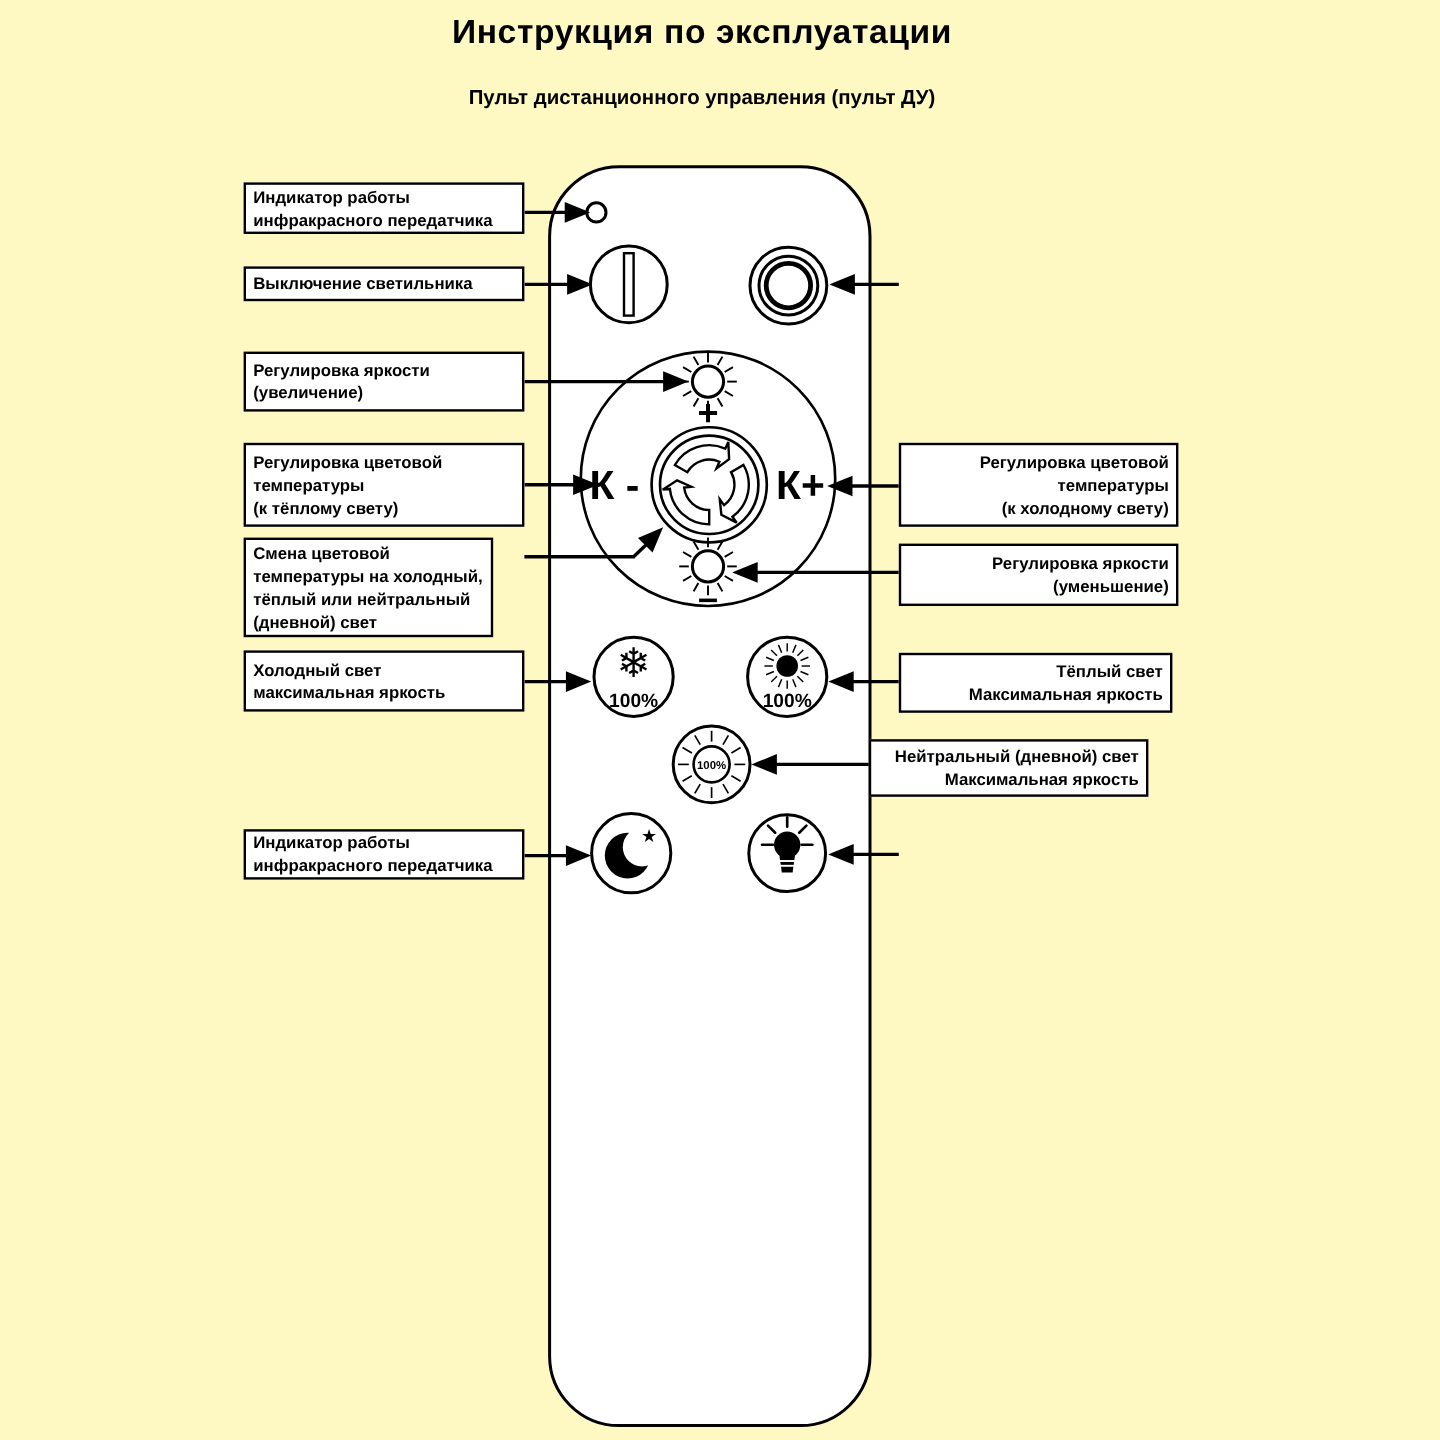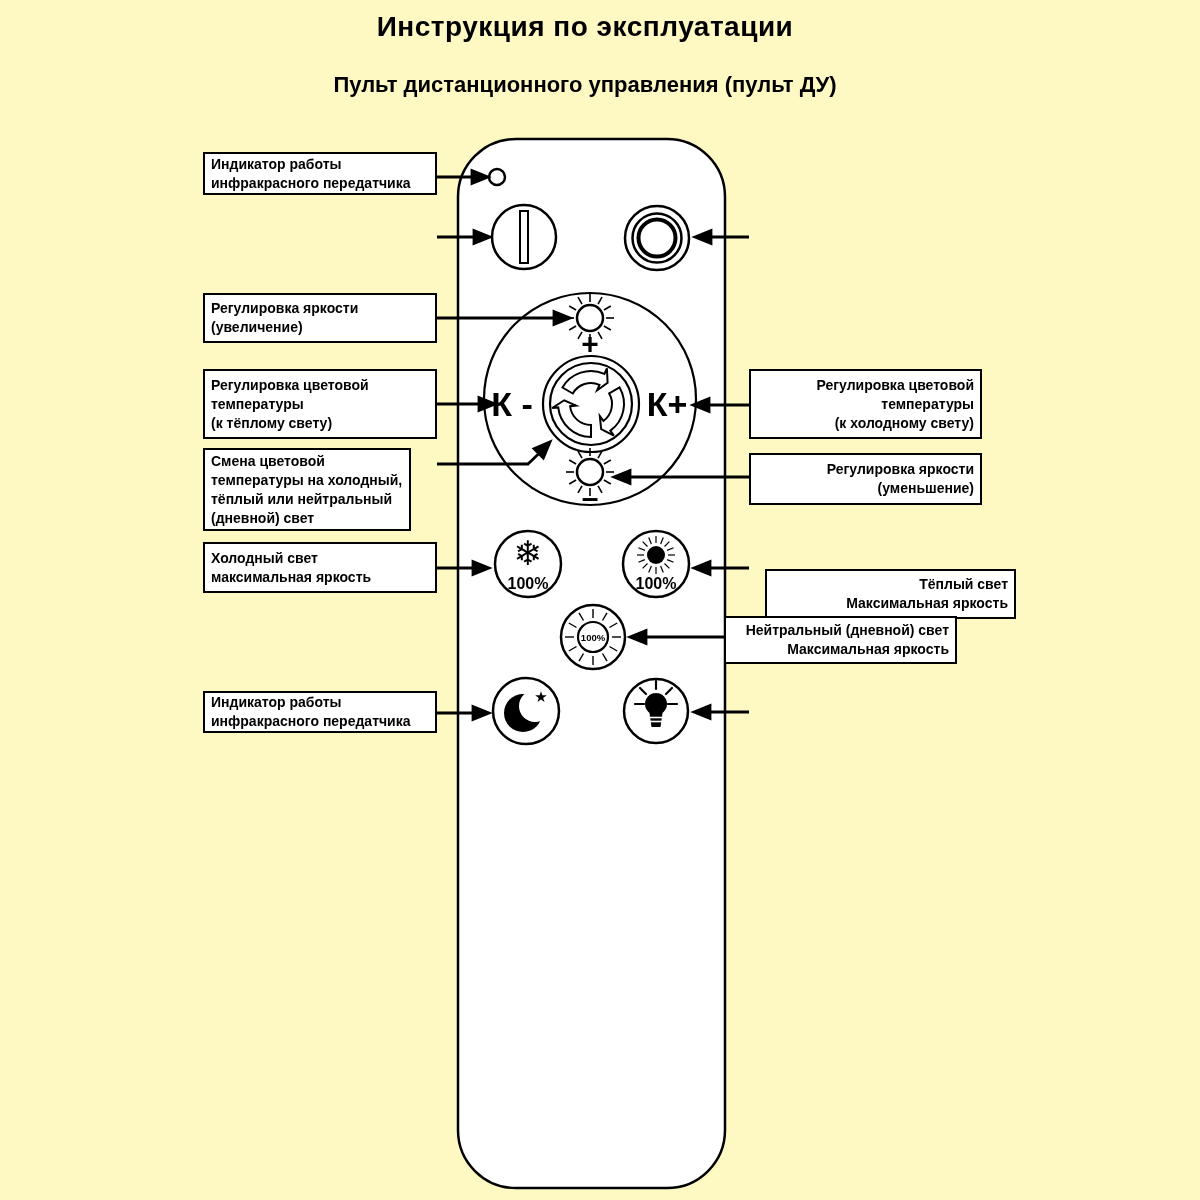--- a/index.html
+++ b/index.html
@@ -1,37 +1,37 @@
 <!DOCTYPE html>
 <html><head>
 <meta charset="utf-8">
 <style>
   html,body{margin:0;padding:0;background:#ffffff;}
   .canvas{position:relative;width:1200px;height:1200px;background:#fef9c3;
           font-family:"Liberation Sans","DejaVu Sans",sans-serif;color:#000;overflow:hidden;}
   .title{position:absolute;left:0;top:11px;width:1170px;text-align:center;
          font-size:28px;font-weight:bold;letter-spacing:.5px;}
   .subtitle{position:absolute;left:0;top:72px;width:1170px;text-align:center;
-            font-size:22px;font-weight:bold;}
+            font-size:17px;font-weight:bold;}
   .box{position:absolute;border:2px solid #000;background:#fff;display:flex;align-items:center;
        font-size:14px;font-weight:bold;line-height:19px;box-sizing:border-box;}
   .box .box-text{white-space:pre-line;padding:0 6px;width:100%;}
   .left-col .box-text{text-align:left;}
   .right-col .box-text{text-align:right;}
   .lb1{left:203px;top:152px;width:234px;height:43px;}
   .lb2{left:203px;top:222px;width:234px;height:29px;}
   .lb3{left:203px;top:293px;width:234px;height:50px;}
   .lb4{left:203px;top:369px;width:234px;height:70px;}
   .lb5{left:203px;top:448px;width:208px;height:83px;}
   .lb6{left:203px;top:542px;width:234px;height:51px;}
   .lb7{left:203px;top:691px;width:234px;height:42px;}
   .rb1{left:749px;top:222px;width:233px;height:29px;}
   .rb2{left:749px;top:369px;width:233px;height:70px;}
   .rb3{left:749px;top:453px;width:233px;height:52px;}
-  .rb4{left:749px;top:569px;width:251px;height:50px;margin-left:16px;}
+  .rb4{left:749px;top:544px;width:228px;height:50px;}
   .rb5{left:724px;top:616px;width:233px;height:48px;}
   .rb6{left:749px;top:678px;width:233px;height:70px;}
   svg.diagram{position:absolute;left:0;top:0;}
   svg text{font-family:"Liberation Sans","DejaVu Sans",sans-serif;font-weight:bold;fill:#000;}
 </style>
 </head>
 <body>
 
 <div class="canvas">
 
@@ -236,20 +236,23 @@
         <line x1="749" y1="712" x2="710" y2="712"></line>
           <polygon points="694,712 710,705.5 710,718.5"></polygon>
       </g>
     </g>
   </svg>
 
   <div class="box left-col lb1">
       <span class="box-text">Индикатор работы
 инфракрасного передатчика</span>
     </div>
+  <div class="box left-col lb2">
+      <span class="box-text">Выключение светильника</span>
+    </div>
   <div class="box left-col lb3">
       <span class="box-text">Регулировка яркости
 (увеличение)</span>
     </div>
   <div class="box left-col lb4">
       <span class="box-text">Регулировка цветовой
 температуры
 (к тёплому свету)</span>
     </div>
   <div class="box left-col lb5">

